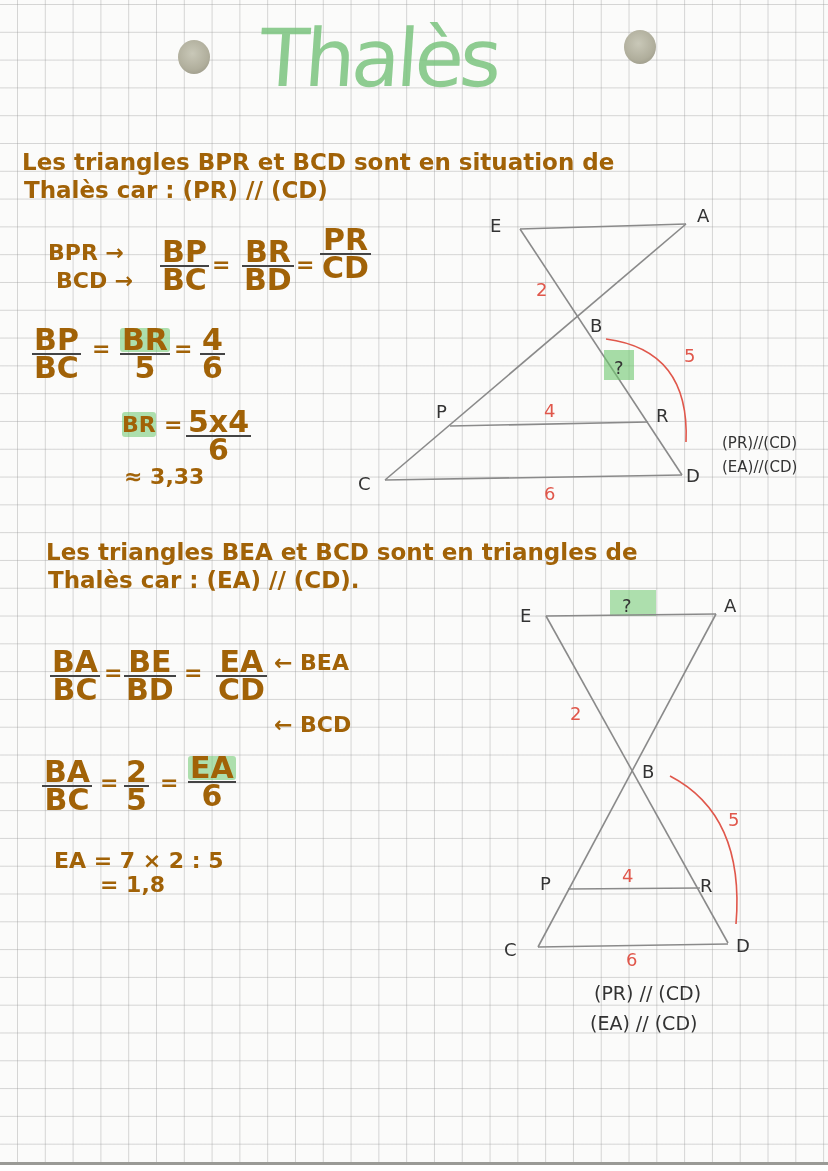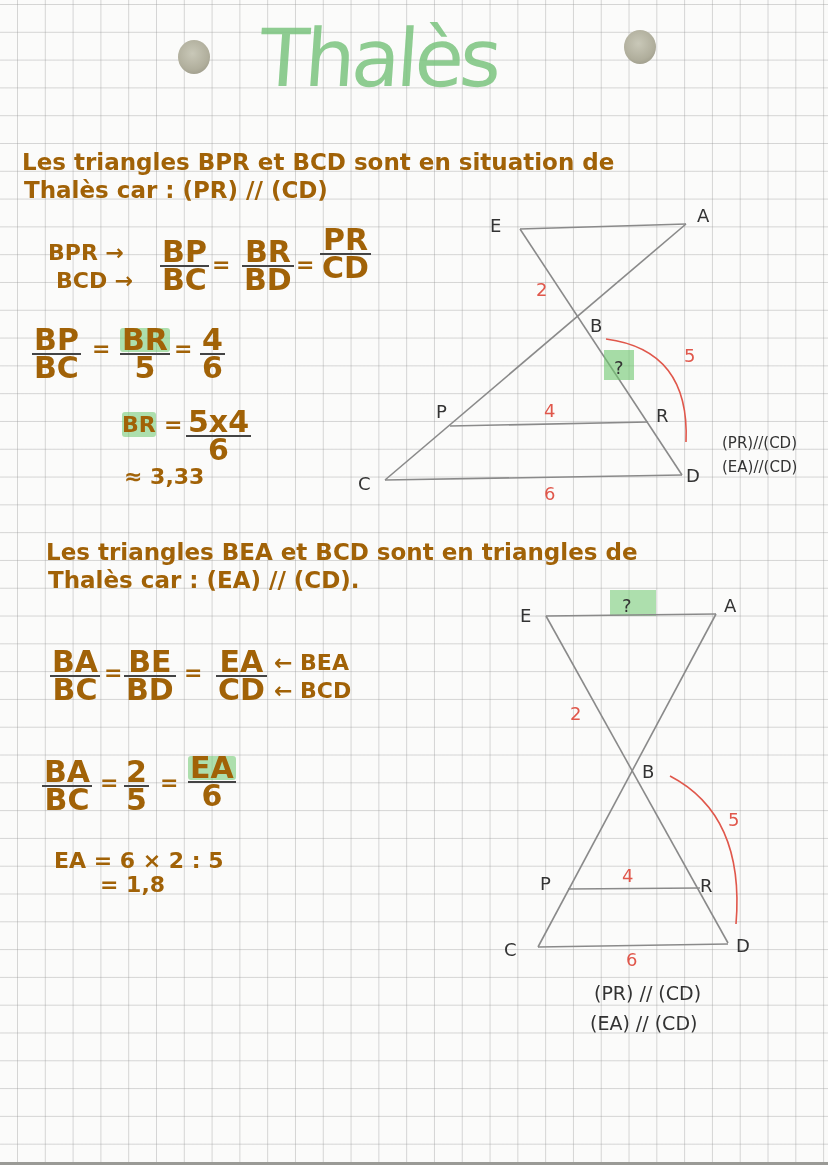--- a/index.html
+++ b/index.html
@@ -132,41 +132,41 @@
   <span class="bar"></span>
   <span class="den hand" style="position:static">BD</span>
 </div>
 <span class="op hand" style="left:184px; top:660px;">=</span>
 <div class="frac" style="left:216px; top:650px;">
   <span class="num hand" style="position:static">EA</span>
   <span class="bar"></span>
   <span class="den hand" style="position:static">CD</span>
 </div>
 <span class="hand eq" style="left:274px; top:650px;">← BEA</span>
-<span class="hand eq" style="left:274px; top:678px;">← BCD</span>
+<span class="hand eq" style="left:274px; top:712px;">← BCD</span>
 
 <div class="frac" style="left:42px; top:760px;">
   <span class="num hand" style="position:static">BA</span>
   <span class="bar"></span>
   <span class="den hand" style="position:static">BC</span>
 </div>
 <span class="op hand" style="left:100px; top:770px;">=</span>
 <div class="frac" style="left:124px; top:760px;">
   <span class="num hand" style="position:static">2</span>
   <span class="bar"></span>
   <span class="den hand" style="position:static">5</span>
 </div>
 <span class="op hand" style="left:160px; top:770px;">=</span>
 <div class="frac" style="left:188px; top:756px;">
   <span class="num hand hl" style="position:static">EA</span>
   <span class="bar"></span>
   <span class="den hand" style="position:static">6</span>
 </div>
 
-<span class="hand eq" style="left:54px; top:848px;">EA = 6 × 2 : 5</span>
+<span class="hand eq" style="left:54px; top:848px;">EA = 7 × 2 : 5</span>
 <span class="hand eq" style="left:100px; top:872px;">= 1,8</span>
 
 <svg width="828" height="1171">
   <rect x="610" y="590" width="46" height="26" fill="#6ec86e" opacity="0.55"></rect>
   <g stroke="#8a8a8a" stroke-width="1.6" fill="none">
     <line x1="546" y1="616" x2="716" y2="614"></line>
     <line x1="546" y1="616" x2="728" y2="943"></line>
     <line x1="716" y1="614" x2="538" y2="947"></line>
     <line x1="568" y1="889" x2="700" y2="888"></line>
     <line x1="538" y1="947" x2="728" y2="944"></line>

